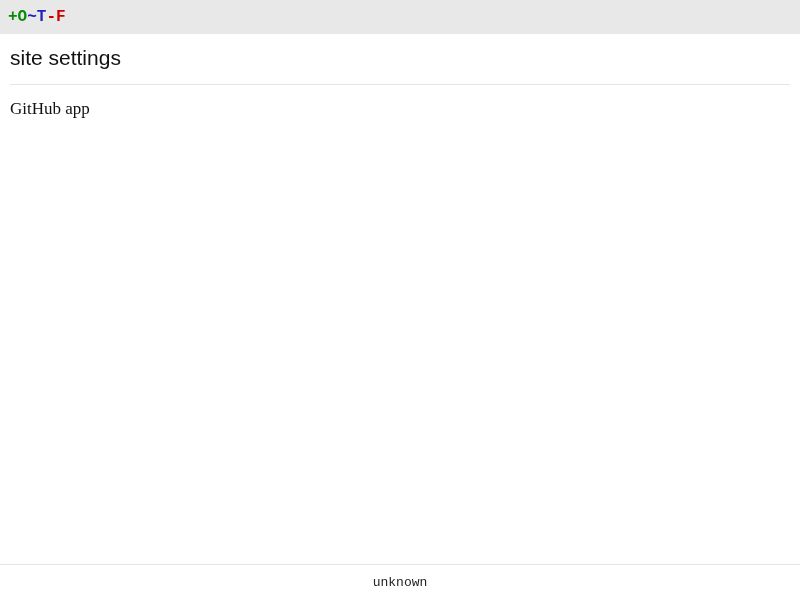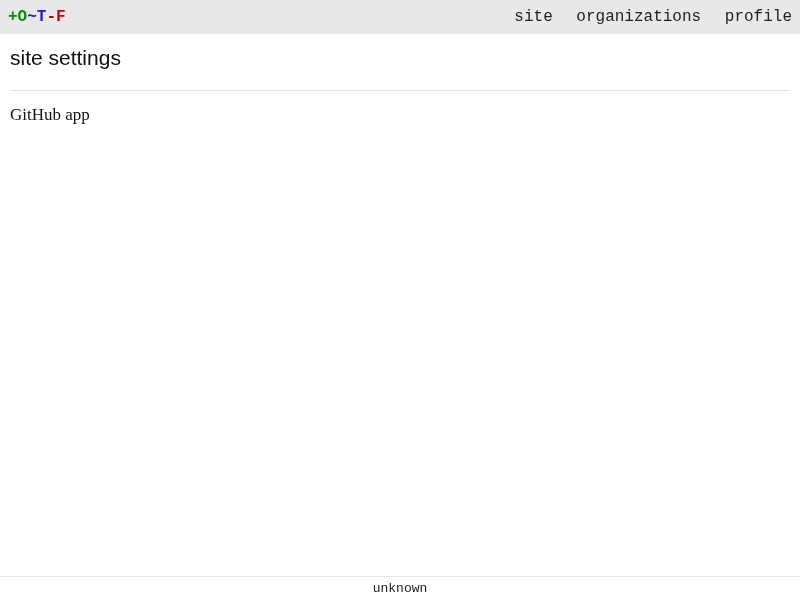--- a/index.html
+++ b/index.html
@@ -36,58 +36,53 @@
       margin-left: 14px;
       cursor: pointer;
     }
     .content {
       padding: 12px 10px 0 10px;
     }
     .page-title {
       font-size: 21px;
       font-weight: 400;
       color: #111;
-      padding-bottom: 20px;
+      padding-bottom: 14px;
       border-bottom: 1px solid #e5e5e5;
       margin-bottom: 14px;
     }
     .github-app {
       font-size: 17px;
       color: #111;
       cursor: pointer;
       font-family: Liberation Serif, serif;
     }
     .footer {
       position: absolute;
       bottom: 0;
       left: 0;
       width: 800px;
-      height: 24px;
+      height: 36px;
       border-top: 1px solid #e5e5e5;
       display: flex;
       justify-content: center;
       align-items: center;
       font-family: "Courier New", Courier, monospace;
       font-size: 13px;
       color: #222;
       background: #fff;
     }
   </style>
 </head>
 <body>
 
 <div class="header">
   <div class="logo">
     <span class="plus">+</span><span class="O">O</span><span class="tilde">~</span><span class="T">T</span><span class="dash">-</span><span class="F">F</span>
   </div>
-  <nav class="nav">
-    <a>site</a>
-    <a>organizations</a>
-    <a>profile</a>
-  </nav>
 </div>
 
 <div class="content">
   <h1 class="page-title">site settings</h1>
   <div class="github-app">GitHub app</div>
 </div>
 
 <div class="footer">
   <span>unknown</span>
 </div>

